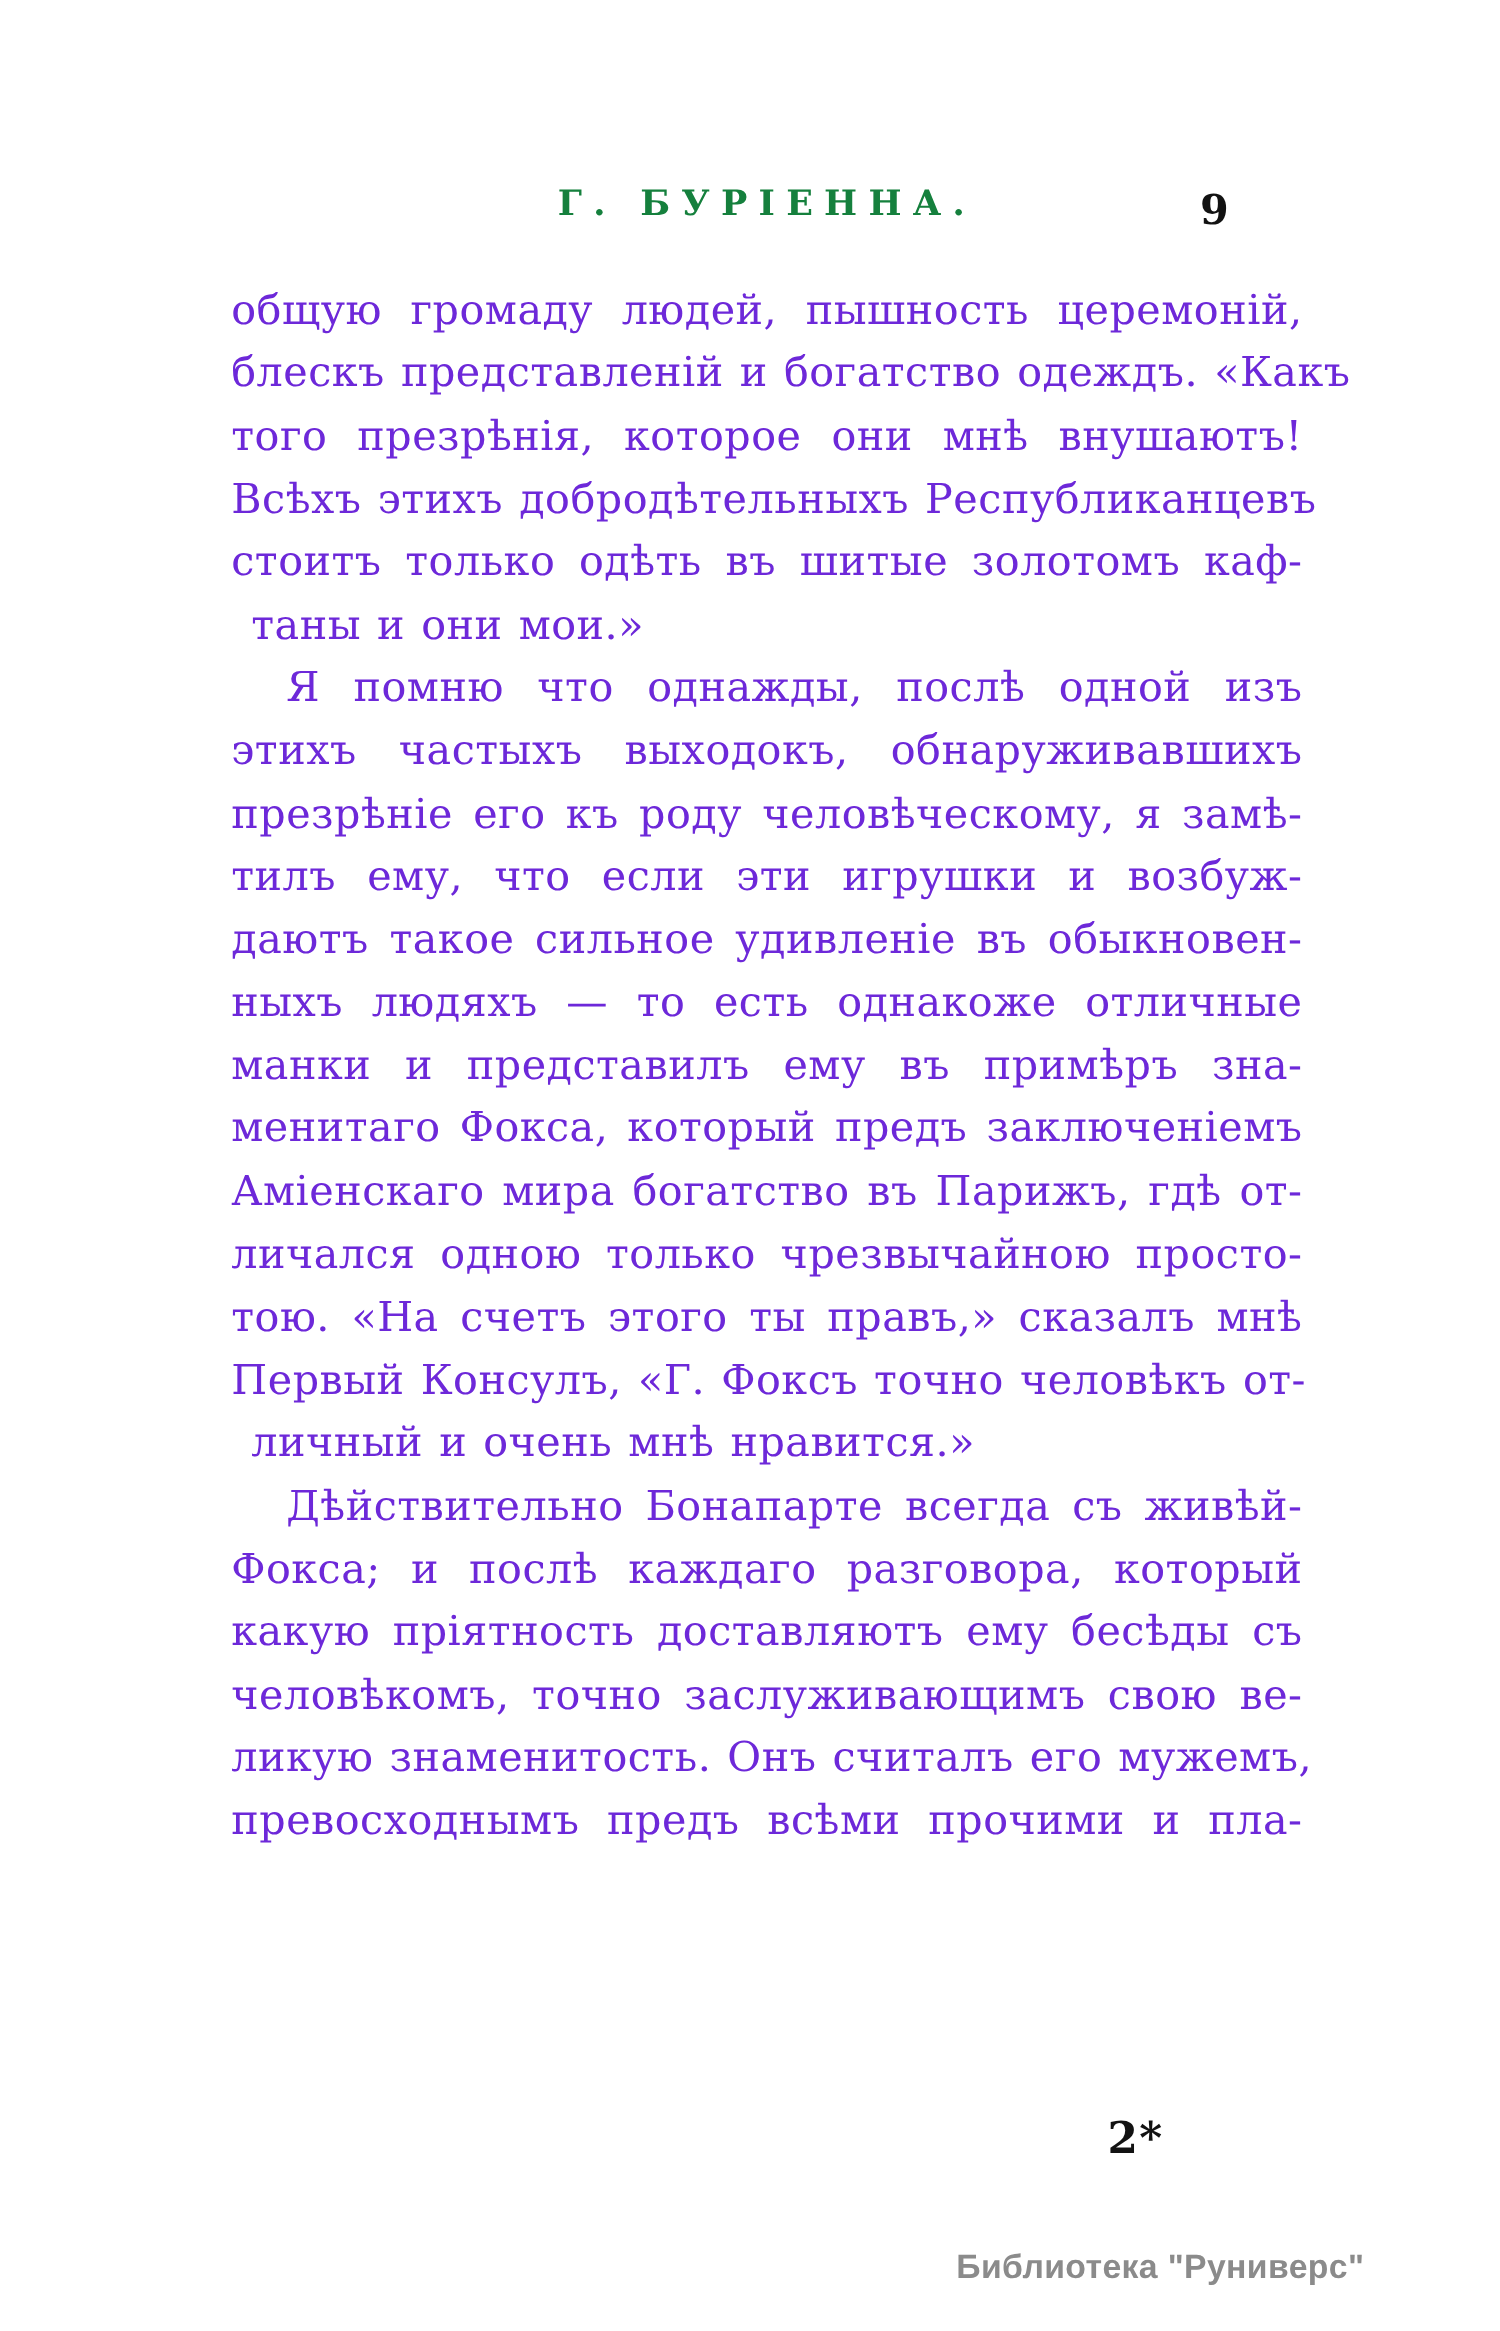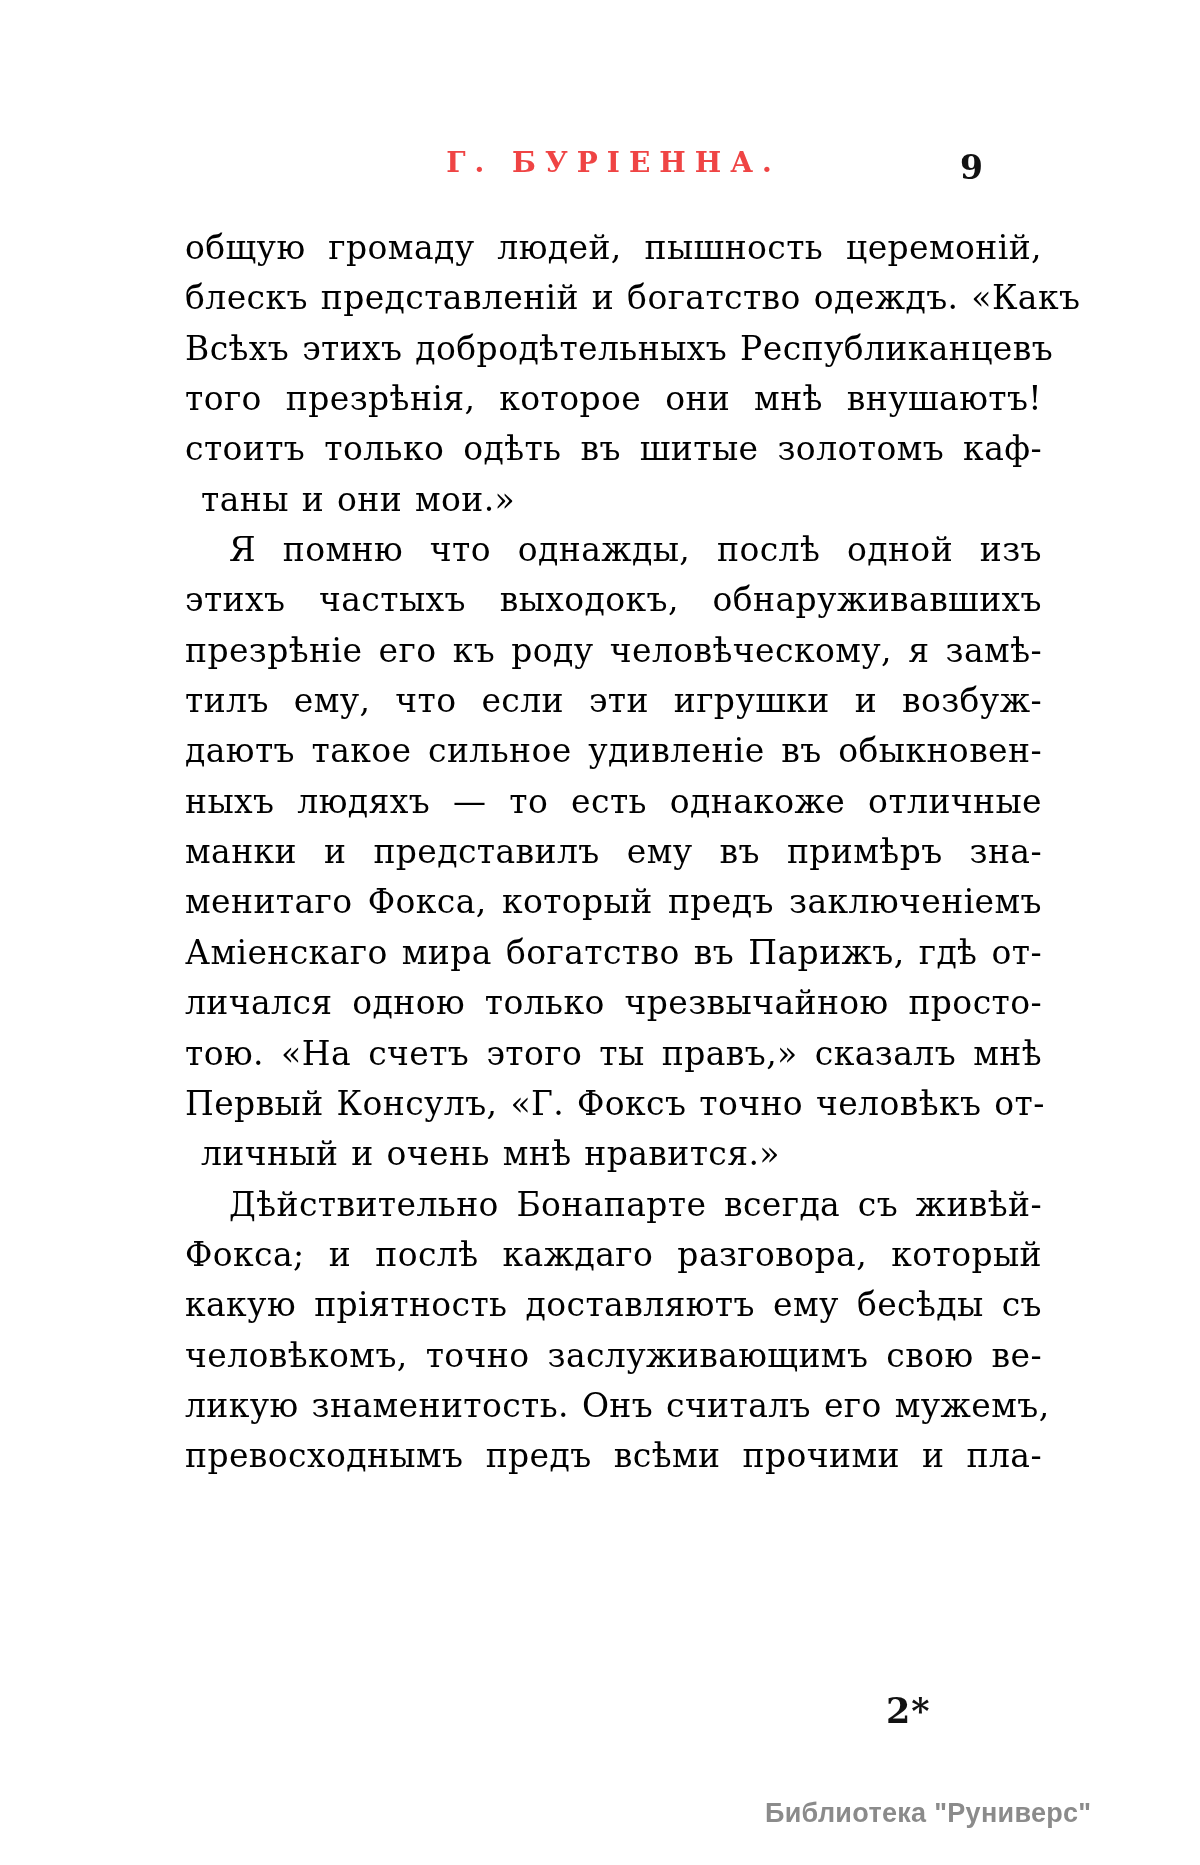--- a/index.html
+++ b/index.html
@@ -17,21 +17,21 @@
   }
   .running-header {
     position: absolute;
     left: 185px;
     top: 146px;
     width: 857px;
     text-align: center;
     font-size: 28px;
     font-weight: 600;
     letter-spacing: 9px;
-    color: #ef4444;
+    color: #15803d;
     white-space: nowrap;
   }
   .page-number {
     position: absolute;
     left: 960px;
     top: 148px;
     font-size: 33px;
     font-weight: 700;
     color: #121212;
   }
@@ -45,21 +45,21 @@
     box-sizing: border-box;
     width: 100%;
     height: 50.35px;
     font-size: 33px;
     letter-spacing: 0.4px;
     word-spacing: 2px;
     text-align: justify;
     text-align-last: justify;
     white-space: nowrap;
     overflow: visible;
-    color: #000000;
+    color: #6d28d9;
   }
   .line.p-end {
     text-align: left;
     text-align-last: left;
     margin-left: 16px;
   }
   .line.indent {
     padding-left: 44px;
   }
   .signature-mark {
@@ -85,22 +85,22 @@
 </style>
 </head>
 <body>
 
 <div class="running-header">Г. БУРІЕННА.</div>
 <div class="page-number">9</div>
 
 <div class="body-text">
   <div class="line">общую громаду людей, пышность церемоній,</div>
   <div class="line">блескъ представленій и богатство одеждъ. «Какъ</div>
+  <div class="line">того презрѣнія, которое они мнѣ внушаютъ!</div>
   <div class="line">Всѣхъ этихъ добродѣтельныхъ Республиканцевъ</div>
-  <div class="line">того презрѣнія, которое они мнѣ внушаютъ!</div>
   <div class="line">стоитъ только одѣть въ шитые золотомъ каф-</div>
   <div class="line p-end">таны и они мои.»</div>
   <div class="line indent">Я помню что однажды, послѣ одной изъ</div>
   <div class="line">этихъ частыхъ выходокъ, обнаруживавшихъ</div>
   <div class="line">презрѣніе его къ роду человѣческому, я замѣ-</div>
   <div class="line">тилъ ему, что если эти игрушки и возбуж-</div>
   <div class="line">даютъ такое сильное удивленіе въ обыкновен-</div>
   <div class="line">ныхъ людяхъ — то есть однакоже отличные</div>
   <div class="line">манки и представилъ ему въ примѣръ зна-</div>
   <div class="line">менитаго Фокса, который предъ заключеніемъ</div>

